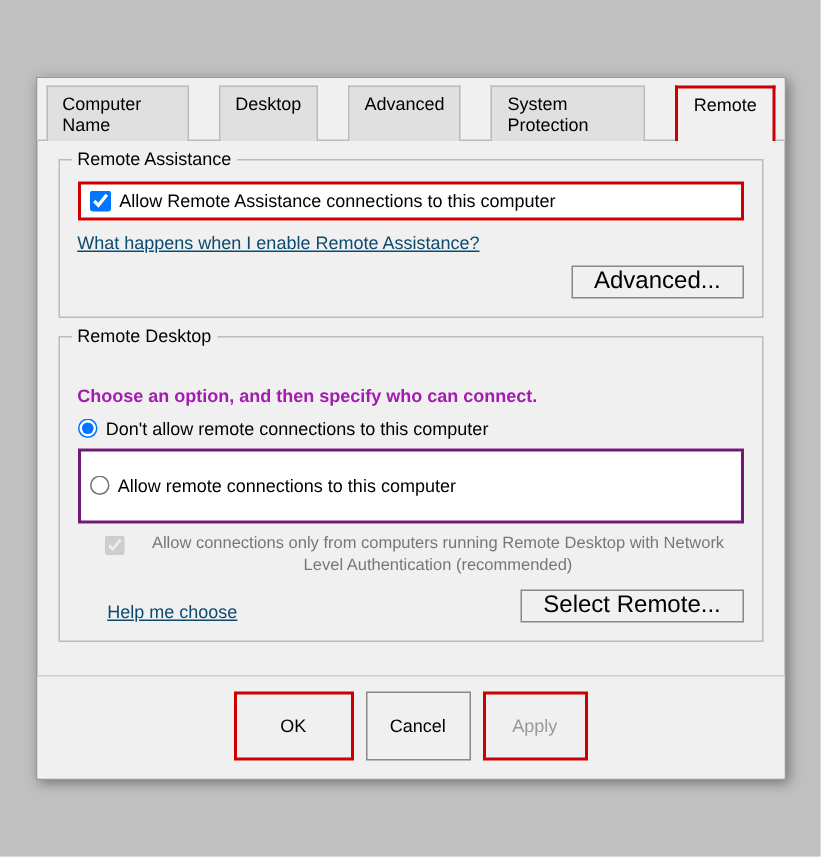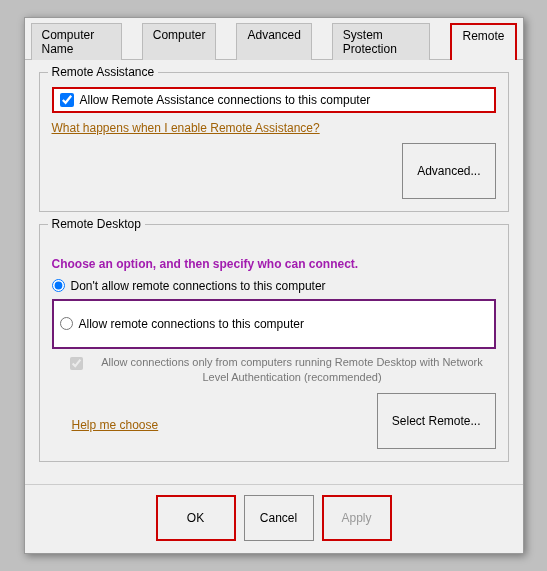--- a/index.html
+++ b/index.html
@@ -95,35 +95,35 @@
       border: 2px solid #cc0000;
       padding: 4px 6px;
       background: #fff;
     }
     .checkbox-row input[type="checkbox"] {
       width: 14px;
       height: 14px;
       cursor: pointer;
     }
     .link {
-      color: #a16207;
+      color: #0c4a6e;
       text-decoration: underline;
       cursor: pointer;
       font-size: 12px;
       margin-top: 8px;
       display: block;
     }
     .btn-row-right {
       display: flex;
       justify-content: flex-end;
       margin-top: 8px;
     }
     .btn {
-      padding: 20px 14px;
-      font-size: 12px;
+      padding: 1px 14px;
+      font-size: 16px;
       background: #f0f0f0;
       border: 1px solid #888;
       cursor: pointer;
       min-width: 70px;
       color: #000;
     }
     .btn:disabled {
       color: #999;
       cursor: default;
     }
@@ -218,21 +218,21 @@
     }
   </style>
 </head>
 <body>
 
 <div class="dialog">
 
 
   <div class="tabs">
     <div class="tab">Computer Name</div>
-    <div class="tab">Computer</div>
+    <div class="tab">Desktop</div>
     <div class="tab">Advanced</div>
     <div class="tab">System Protection</div>
     <div class="tab active">Remote</div>
   </div>
 
   <div class="content">
 
     <div class="group-box">
       <span class="group-label">Remote Assistance</span>
 

